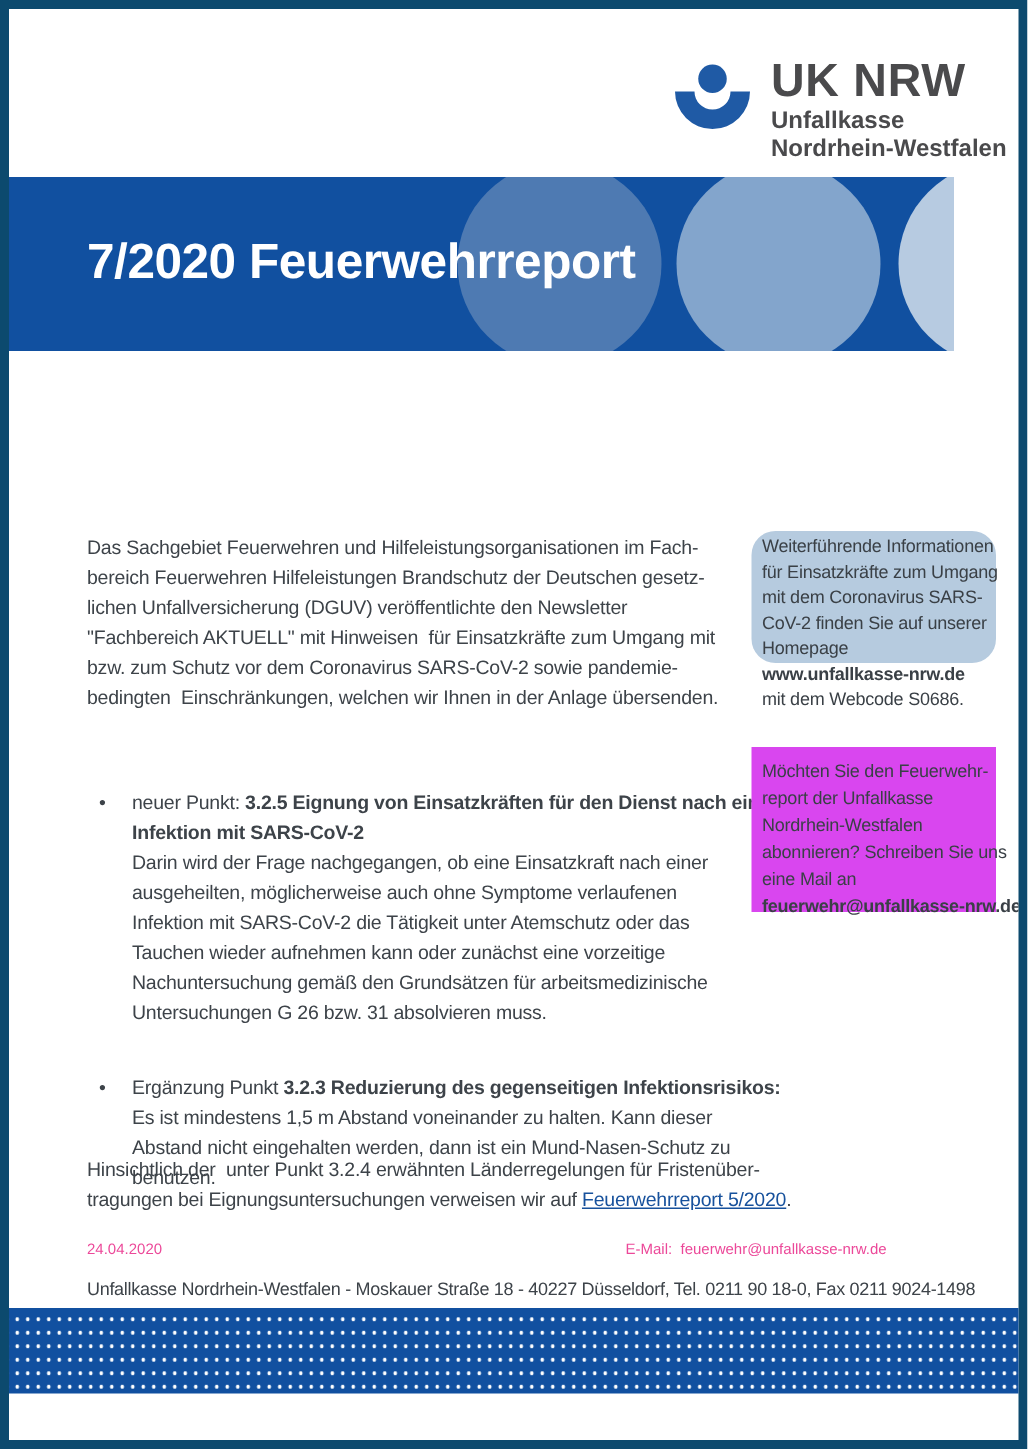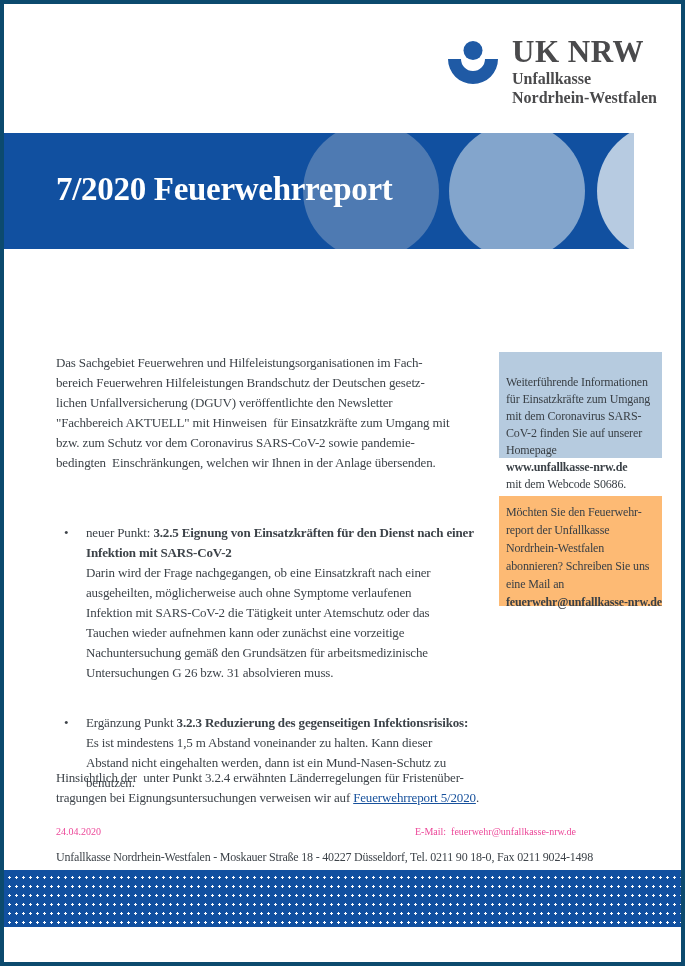--- a/index.html
+++ b/index.html
@@ -1,25 +1,25 @@
 <!DOCTYPE html>
 <html><head>
 <meta charset="utf-8">
 <style>
   html,body{margin:0;padding:0;background:#ffffff;}
   .page{position:relative;width:685px;height:966px;background:#ffffff;overflow:hidden;
-        font-family:Liberation Serif, serif;color:#3d4349;box-sizing:border-box;
-        border:4px solid #0c4a6e;}
+        font-family:Liberation Sans, sans-serif;color:#3d4349;box-sizing:border-box;
+        border:6px solid #0c4a6e;}
   
   .logo{position:absolute;left:443px;top:31px;display:flex;align-items:flex-start;}
   .logo-icon{width:52px;height:50px;margin-right:13px;margin-top:3px;}
   .logo-text .abbr{font-size:31px;font-weight:700;color:#4a4a4c;letter-spacing:0.5px;line-height:34px;}
   .logo-text .sub{font-size:16px;font-weight:700;color:#4a4a4c;line-height:19px;}
   
-  .banner{position:absolute;left:0;top:129px;width:630px;height:116px;overflow:hidden;}
+  .banner{position:absolute;left:0;top:112px;width:630px;height:116px;overflow:hidden;}
   .circle{position:absolute;border-radius:50%;width:136px;height:136px;top:-10px;}
   .banner-title{position:relative;z-index:2;color:#ffffff;font-size:33px;font-weight:700;
                 padding:0 0 0 52px;line-height:112px;letter-spacing:-0.3px;white-space:pre;}
   
   .headline{position:absolute;left:52px;top:256px;width:520px;display:flex;}
   .headline-dot{width:7px;height:7px;border-radius:50%;margin:8px 9px 0 4px;flex:none;}
   .headline-text{font-size:17px;font-weight:700;line-height:25px;letter-spacing:-0.2px;white-space:pre;}
   
   .btxt{font-size:13px;line-height:20px;letter-spacing:-0.15px;white-space:pre;color:#3d4349;}
   .p1{position:absolute;left:52px;top:349px;width:440px;}
@@ -27,21 +27,21 @@
   .bullets{position:absolute;left:52px;top:519px;width:440px;}
   .bullet-item{display:flex;}
   .bullet-item.second{margin-top:30px;}
   .bullet-marker{flex:none;width:30px;padding-left:8px;box-sizing:border-box;font-size:13px;line-height:20px;}
   .closing{position:absolute;left:52px;top:764px;width:470px;}
   .link{text-decoration:underline;cursor:pointer;}
   b{font-weight:700;}
   
   .sidebox{position:absolute;left:495px;width:163px;box-sizing:border-box;
            font-size:12px;letter-spacing:-0.15px;white-space:pre;color:#3a4046;}
-  .box1{top:348px;height:106px;line-height:17px;padding:22px 7px;}
+  .box1{top:348px;height:88px;line-height:17px;padding:2px 7px;border-radius:16px;}
   .box2{top:492px;height:110px;line-height:18px;padding:7px 7px;}
   
   .footer-row1{position:absolute;left:52px;top:822px;width:600px;font-size:10px;color:#ec4899;}
   .footer-email{position:absolute;left:340px;top:0;white-space:pre;margin-left:19px;}
   .footer-row2{position:absolute;left:52px;top:846px;width:620px;font-size:12px;
                letter-spacing:-0.2px;color:#3d4349;white-space:pre;}
   
   .dotbar{position:absolute;left:0;top:866px;width:685px;height:57px;
           background-image:radial-gradient(circle,#ffffff 1.1px,rgba(255,255,255,0) 1.4px);
           background-size:7px 9px;background-position:2px 3px;}
@@ -104,21 +104,21 @@
 tragungen bei Eignungsuntersuchungen verweisen wir auf </span><span class="link" style="color: rgb(23, 81, 156);">Feuerwehrreport 5/2020</span><span>.</span></div>
 
   <div class="sidebox box1" style="background-color: rgb(182, 203, 223);"><span>Weiterführende Informationen
 für Einsatzkräfte zum Umgang
 mit dem Coronavirus SARS-
 CoV-2 finden Sie auf unserer
 Homepage
 </span><b>www.unfallkasse-nrw.de</b><span>
 mit dem Webcode S0686.</span></div>
 
-  <div class="sidebox box2" style="background-color: #fdba74;"><span>Möchten Sie den Feuerwehr-
+  <div class="sidebox box2" style="background-color: #d946ef;"><span>Möchten Sie den Feuerwehr-
 report der Unfallkasse
 Nordrhein-Westfalen
 abonnieren? Schreiben Sie uns
 eine Mail an
 </span><b>feuerwehr@unfallkasse-nrw.de</b></div>
 
   <div class="footer-row1">
     <span>24.04.2020</span>
     <span class="footer-email">E-Mail:  feuerwehr@unfallkasse-nrw.de</span>
   </div>

